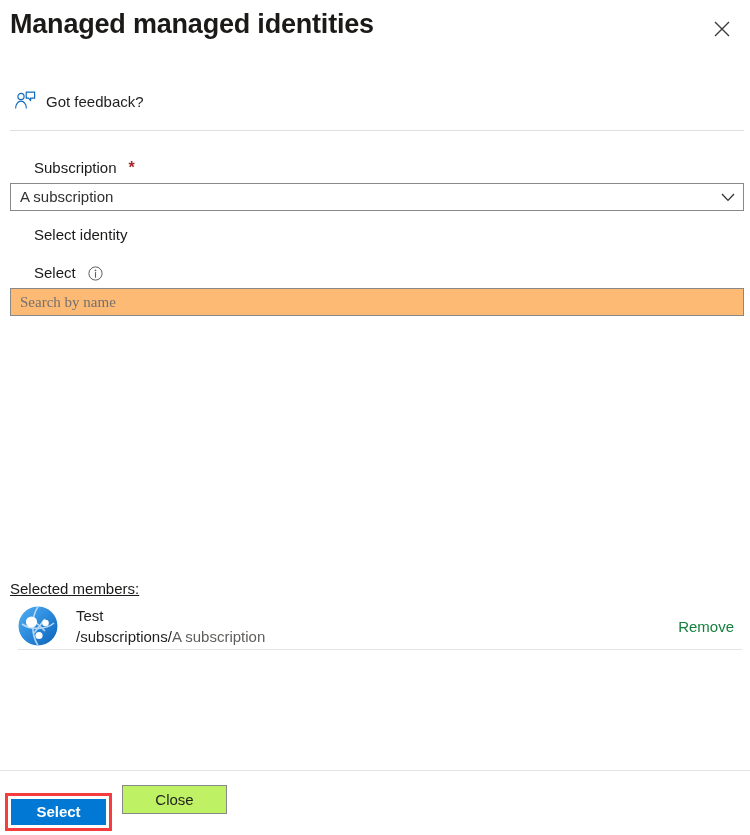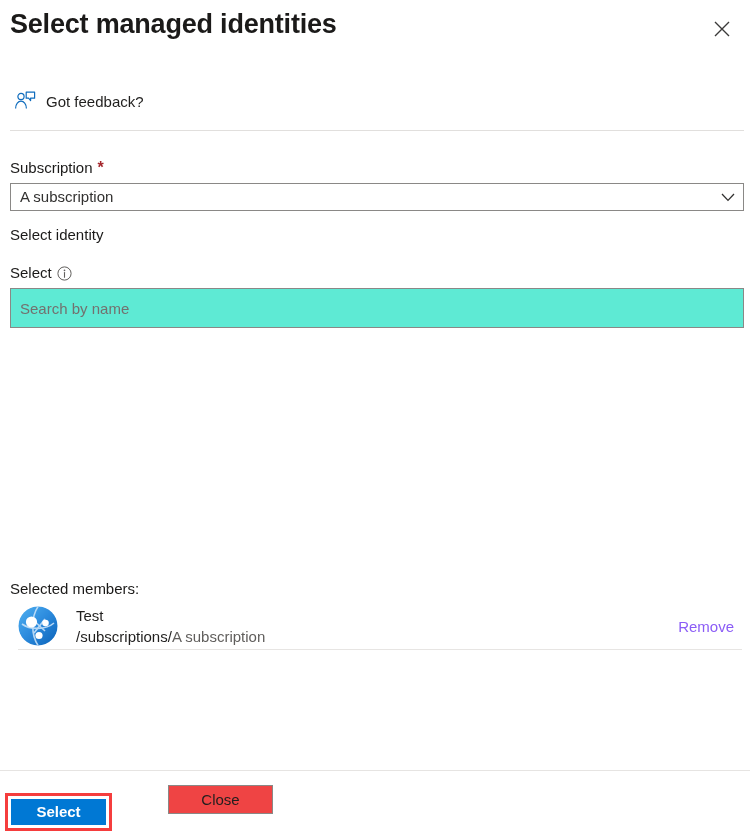--- a/index.html
+++ b/index.html
@@ -86,23 +86,24 @@
     position: absolute;
     left: 10px;
     top: 158px;
     width: 734px;
   }
   .field-label {
     font-size: 15px;
     color: #1b1a19;
     display: flex;
     align-items: center;
-    gap: 5px;
+    gap: 12px;
     margin-bottom: 5px;
     line-height: 20px;
+    margin-left: 24px;
   }
   .required-star {
     color: #a4262c;
     font-size: 16px;
     line-height: 16px;
     font-weight: 600;
   }
   .info-icon { width: 15px; height: 15px; display: block; cursor: pointer; }
 
   .control {
@@ -129,24 +130,24 @@
     width: 30px;
     display: flex;
     align-items: center;
     justify-content: center;
     flex: none;
   }
   .chevron svg { display: block; }
 
   .search-input {
     width: 100%;
-    height: 40px;
+    height: 28px;
     border: 1px solid #8a8886;
-    background: #5eead4;
-    font-family: Liberation Sans, sans-serif;
+    background: #fdba74;
+    font-family: Liberation Serif, serif;
     font-size: 15px;
     color: #323130;
     padding: 0 9px;
     outline: none;
   }
   .search-input::placeholder { color: #73716f; opacity: 1; }
 
   .gap-1 { height: 14px; }
   .gap-2 { height: 13px; }
 
@@ -154,20 +155,21 @@
   .selected-section {
     position: absolute;
     left: 10px;
     top: 580px;
     width: 734px;
   }
   .selected-title {
     font-size: 15px;
     color: #1b1a19;
     margin-bottom: 6px;
+    text-decoration: underline;
   }
   .member-row {
     display: flex;
     align-items: center;
     min-height: 46px;
     padding-right: 6px;
   }
   .member-avatar {
     width: 40px;
     height: 40px;
@@ -190,21 +192,21 @@
   }
   .member-sub {
     font-size: 15px;
     color: #201f1e;
     line-height: 21px;
     white-space: nowrap;
   }
   .member-sub-muted { color: #605e5c; }
   .remove-link {
     font-size: 15px;
-    color: #8b5cf6;
+    color: #15803d;
     cursor: pointer;
     white-space: nowrap;
     flex: none;
     margin-right: 4px;
   }
   .member-divider {
     height: 1px;
     background: #e7e5e3;
     margin-left: 8px;
     margin-right: 2px;
@@ -240,35 +242,34 @@
     cursor: pointer;
     padding: 0;
     line-height: 26px;
   }
   .btn-close {
     position: absolute;
     left: 122px;
     top: 785px;
     width: 105px;
     height: 29px;
-    background: #ef4444;
+    background: #bef264;
     border: 1px solid #8a8886;
     color: #201f1e;
     font-family: "Liberation Sans", sans-serif;
     font-size: 15px;
     cursor: pointer;
     padding: 0;
-    margin-left: 46px;
   }
 </style>
 </head>
 <body>
 
 <div class="header">
-  <div class="dialog-title">Select managed identities</div>
+  <div class="dialog-title">Managed managed identities</div>
 
   <button class="close-btn">
     <span>
       <svg width="18" height="18" viewBox="0 0 18 18" aria-hidden="true">
         <path d="M2 2 L16 16 M16 2 L2 16" stroke="#3b3a39" stroke-width="1.4" fill="none"></path>
       </svg>
     </span>
   </button>
 </div>
 

